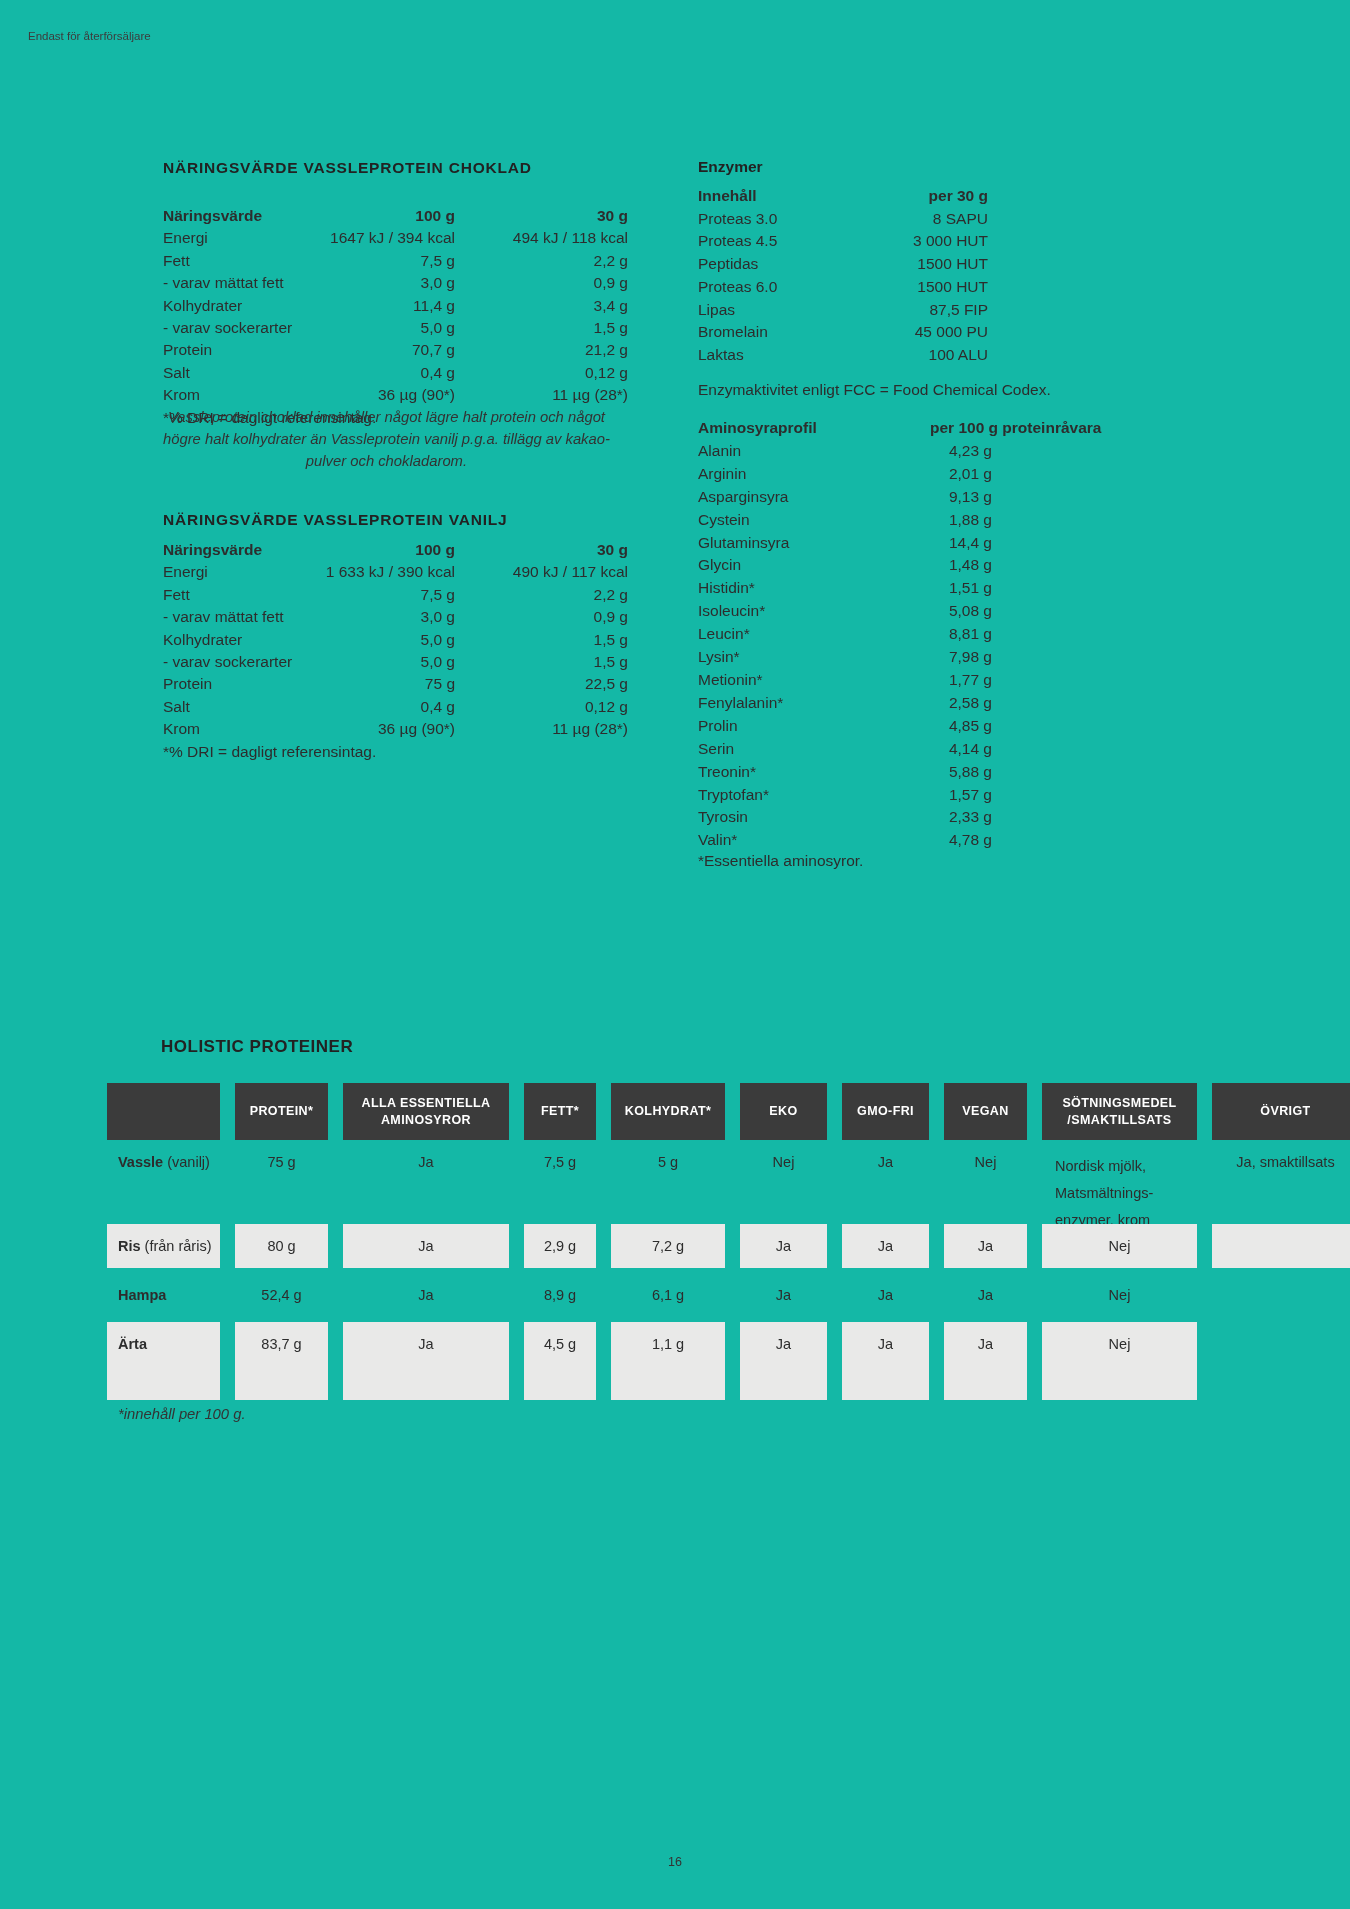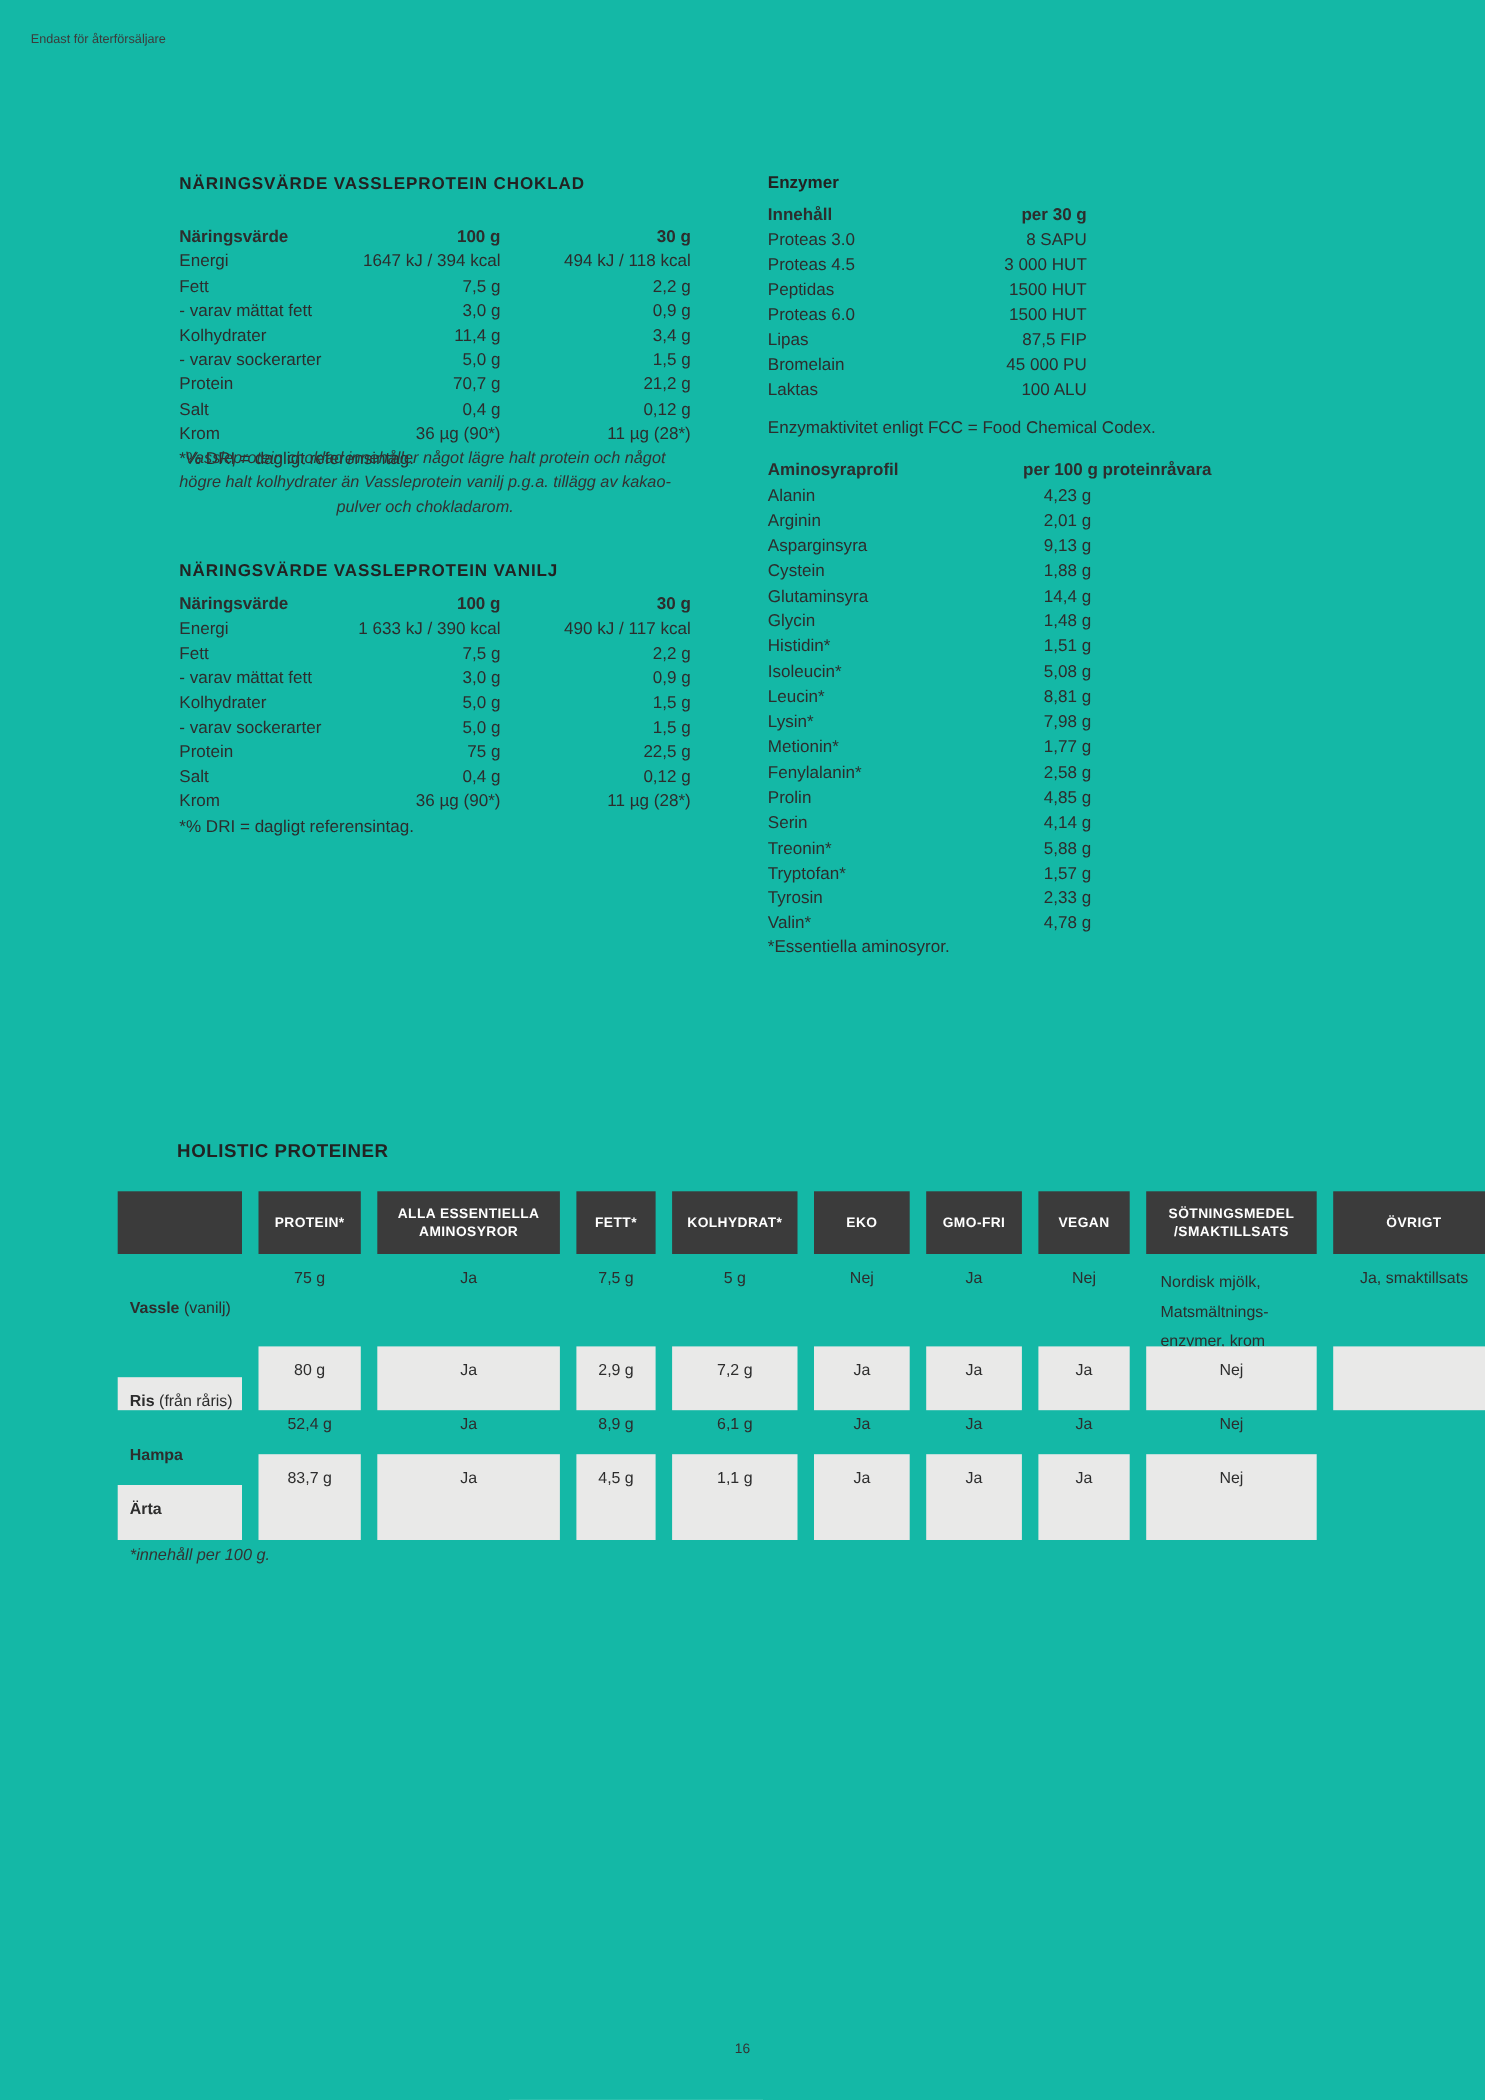--- a/index.html
+++ b/index.html
@@ -30,21 +30,21 @@
   .amino-head .ph{position:absolute;left:232px;top:0;white-space:nowrap;font-weight:bold;}
   .plain-note{position:absolute;left:698px;font-size:15.5px;white-space:nowrap;}
 
   
   .holi{position:absolute;left:107px;top:1083px;width:1137px;font-size:14.5px;}
   .hrow{display:grid;grid-template-columns:113px 93px 166px 72px 114px 87px 87px 83px 155px 147px;column-gap:15px;}
   .hhead .hc{background:#3b3b3b;color:#ffffff;display:flex;align-items:center;justify-content:center;
              text-align:center;font-size:12.5px;font-weight:bold;letter-spacing:0.4px;height:57px;
              line-height:17px;white-space:pre-line;}
   .hbody .hc{padding-top:14px;text-align:center;box-sizing:border-box;}
-  .hbody .hc.lab{text-align:left;padding-left:11px;white-space:nowrap;margin-top:28px;}
+  .hbody .hc.lab{text-align:left;padding-left:11px;white-space:nowrap;}
   .hbody .hc.lab .b{font-weight:bold;}
   .hbody .hc.ovrigt{text-align:left;padding:13px 8px 0 13px;line-height:27px;white-space:pre-line;}
   .hbody.alt .hc{background:#e9e9e8;}
   .row-vassle{height:80px;}
   .row-ris{height:44px;margin-top:4px;}
   .row-hampa{height:44px;margin-top:5px;}
   .row-arta{height:78px;margin-top:5px;}
   .holi-foot{position:absolute;left:118px;top:1406px;font-size:14.8px;font-style:italic;color:#333;}
 
   .page-number{position:absolute;left:600px;top:1855px;width:150px;text-align:center;font-size:12.5px;color:#333;}

